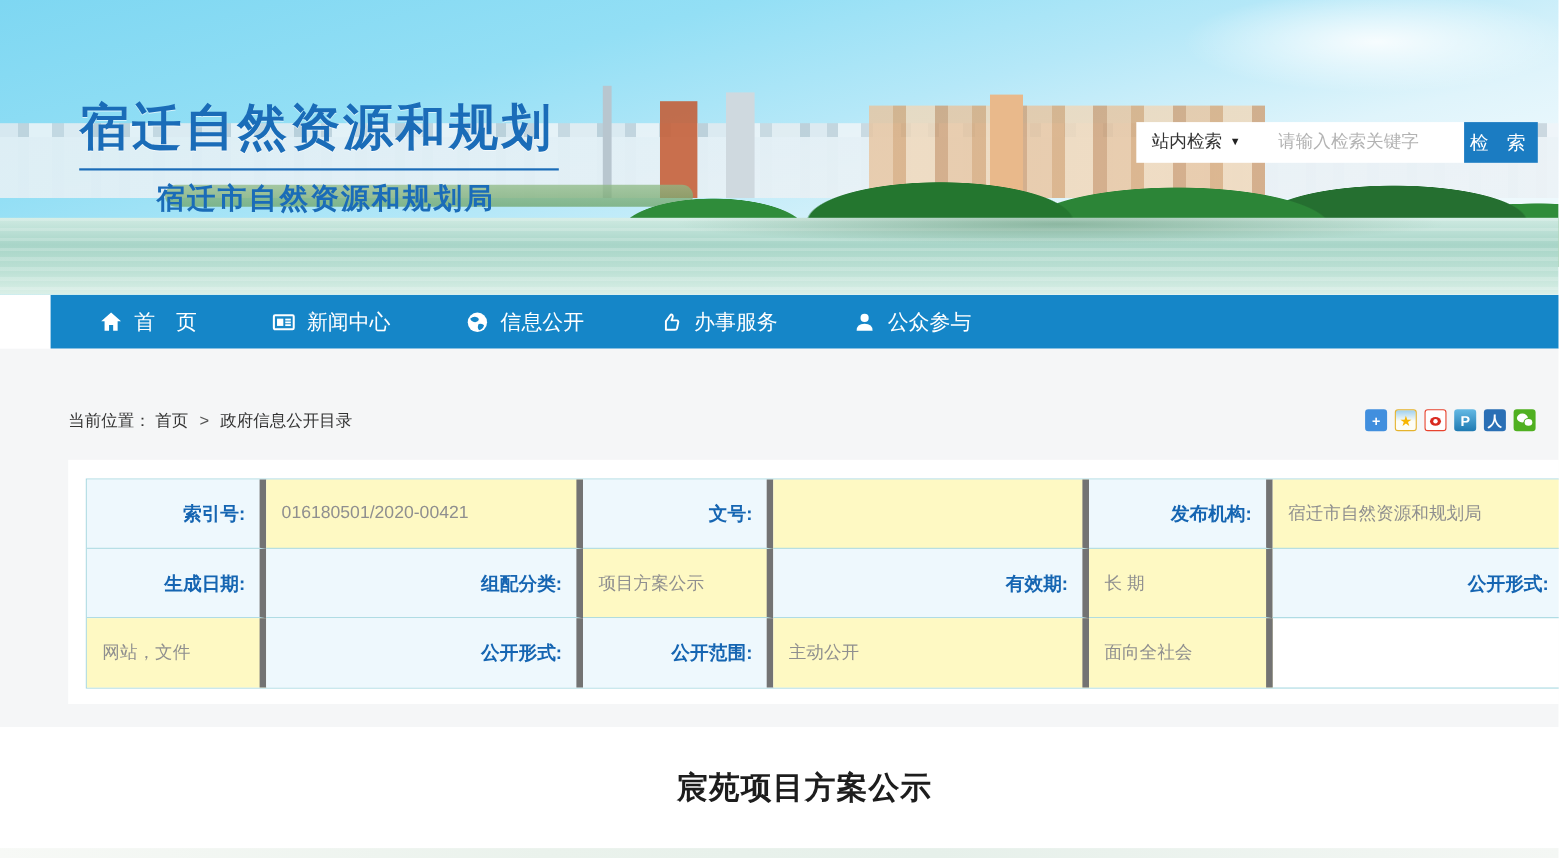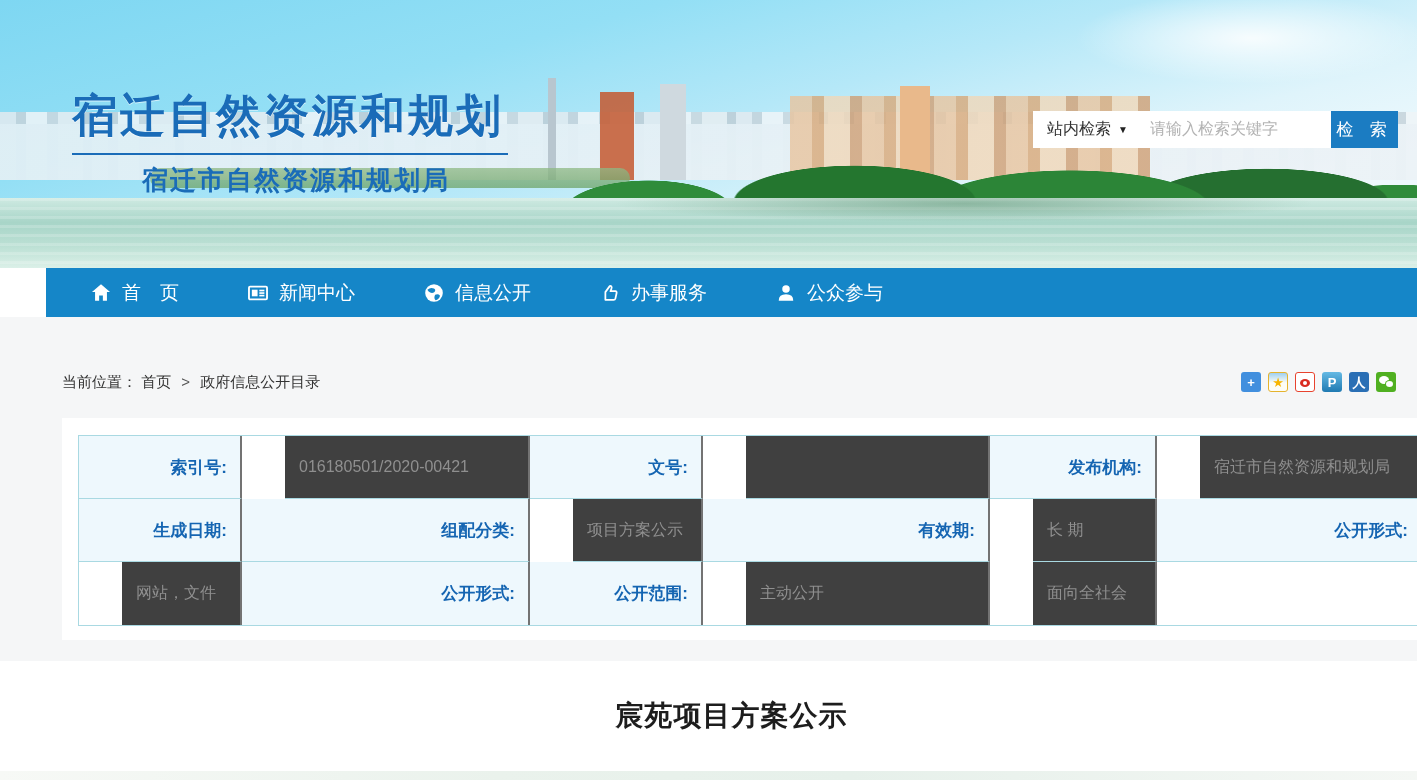--- a/index.html
+++ b/index.html
@@ -51,21 +51,21 @@
   }
 
   .logo { position:absolute; left:72px; top:86px; }
   .logo .big { font-size:45px; font-weight:bold; color:#1a6cb8; letter-spacing:3px;
     text-shadow:0 1px 0 rgba(255,255,255,.6); white-space:nowrap; }
   .logo .rule { width:436px; height:2px; background:#1a6cb8; margin-top:7px; }
   .logo .sub { font-size:26px; font-weight:bold; color:#1a6cb8; letter-spacing:2px;
     margin:8px 0 0 70px; white-space:nowrap; }
 
   .search { position:absolute; left:1033px; top:111px; height:37px; display:flex; }
-  .search .box { width:298px; height:37px; background:#fff; display:flex; align-items:center; }
+  .search .box { width:298px; height:37px; background:#fff; display:flex; align-items:center;gap:12px; }
   .search .scope { display:flex; align-items:center; padding:0 10px 0 14px; cursor:pointer;
     font-size:16px; color:#333; white-space:nowrap; }
   .search .scope .arr { font-size:10px; color:#222; margin-left:7px; }
   .search input { flex:1; height:33px; border:0; outline:none; font-size:16px; color:#b91c1c;
     padding-left:12px; font-family:Liberation Mono, monospace; background:transparent; }
   .search input::placeholder { color:#b3b3b3; }
   .search .btn { width:67px; height:37px; background:#1b7cc2; color:#fff; border:0;
     font-size:17px; letter-spacing:6px; cursor:pointer; font-family:inherit; }
 
   
@@ -99,27 +99,27 @@
   .ico-wechat { background:#50b021; }
   .ico-wechat::before { content:""; position:absolute; left:3px; top:4px; width:10px; height:8px;
     background:#fff; border-radius:50%; }
   .ico-wechat::after { content:""; position:absolute; left:10px; top:9px; width:7px; height:6px;
     background:#fff; border-radius:50%; box-shadow:0 0 0 1px #50b021; }
 
   .card { margin:26px 0 0 46px; width:1371px; height:222px; background:#fff;
     padding:17px 13px 0 16px; }
   .meta { display:grid; grid-template-columns:163px 288px 173px 287px 167px 264px;
     grid-auto-rows:63px; border:1px solid #a9d9e2; width:1342px; }
-  .meta .cell { border-right:2px solid #737373; border-bottom:1px solid #a9d9e2;
+  .meta .cell { border-right:6px solid #737373; border-bottom:1px solid #a9d9e2;
     display:flex; align-items:center; }
   .meta .cell:nth-child(6n) { border-right:0; }
   .meta .cell:nth-child(n+13) { border-bottom:0; }
   .meta .lab { background:#eef8fd; justify-content:flex-end; padding-right:13px;
     color:#1565b2; font-weight:bold; font-size:17px; }
-  .meta .val { background:#404040; padding-left:14px; color:#8f8f8f; font-size:16px;margin-left:43px; }
+  .meta .val { background:#fef9c3; padding-left:14px; color:#8f8f8f; font-size:16px; }
 
   
   .article { background:#fff; }
   .article h1 { padding-top:36px; text-align:center; width:1371px; margin-left:46px;
     font-size:28px; color:#1d1d1d; letter-spacing:1px; font-weight:bold; }
   .foot-strip { position:absolute; left:0; bottom:0; width:100%; height:9px;
     background:linear-gradient(90deg,#f7f9f6 0%,#eaf2ec 35%,#e6f0ea 60%,#f4f7f4 100%); }
 </style>
 </head>
 <body>

